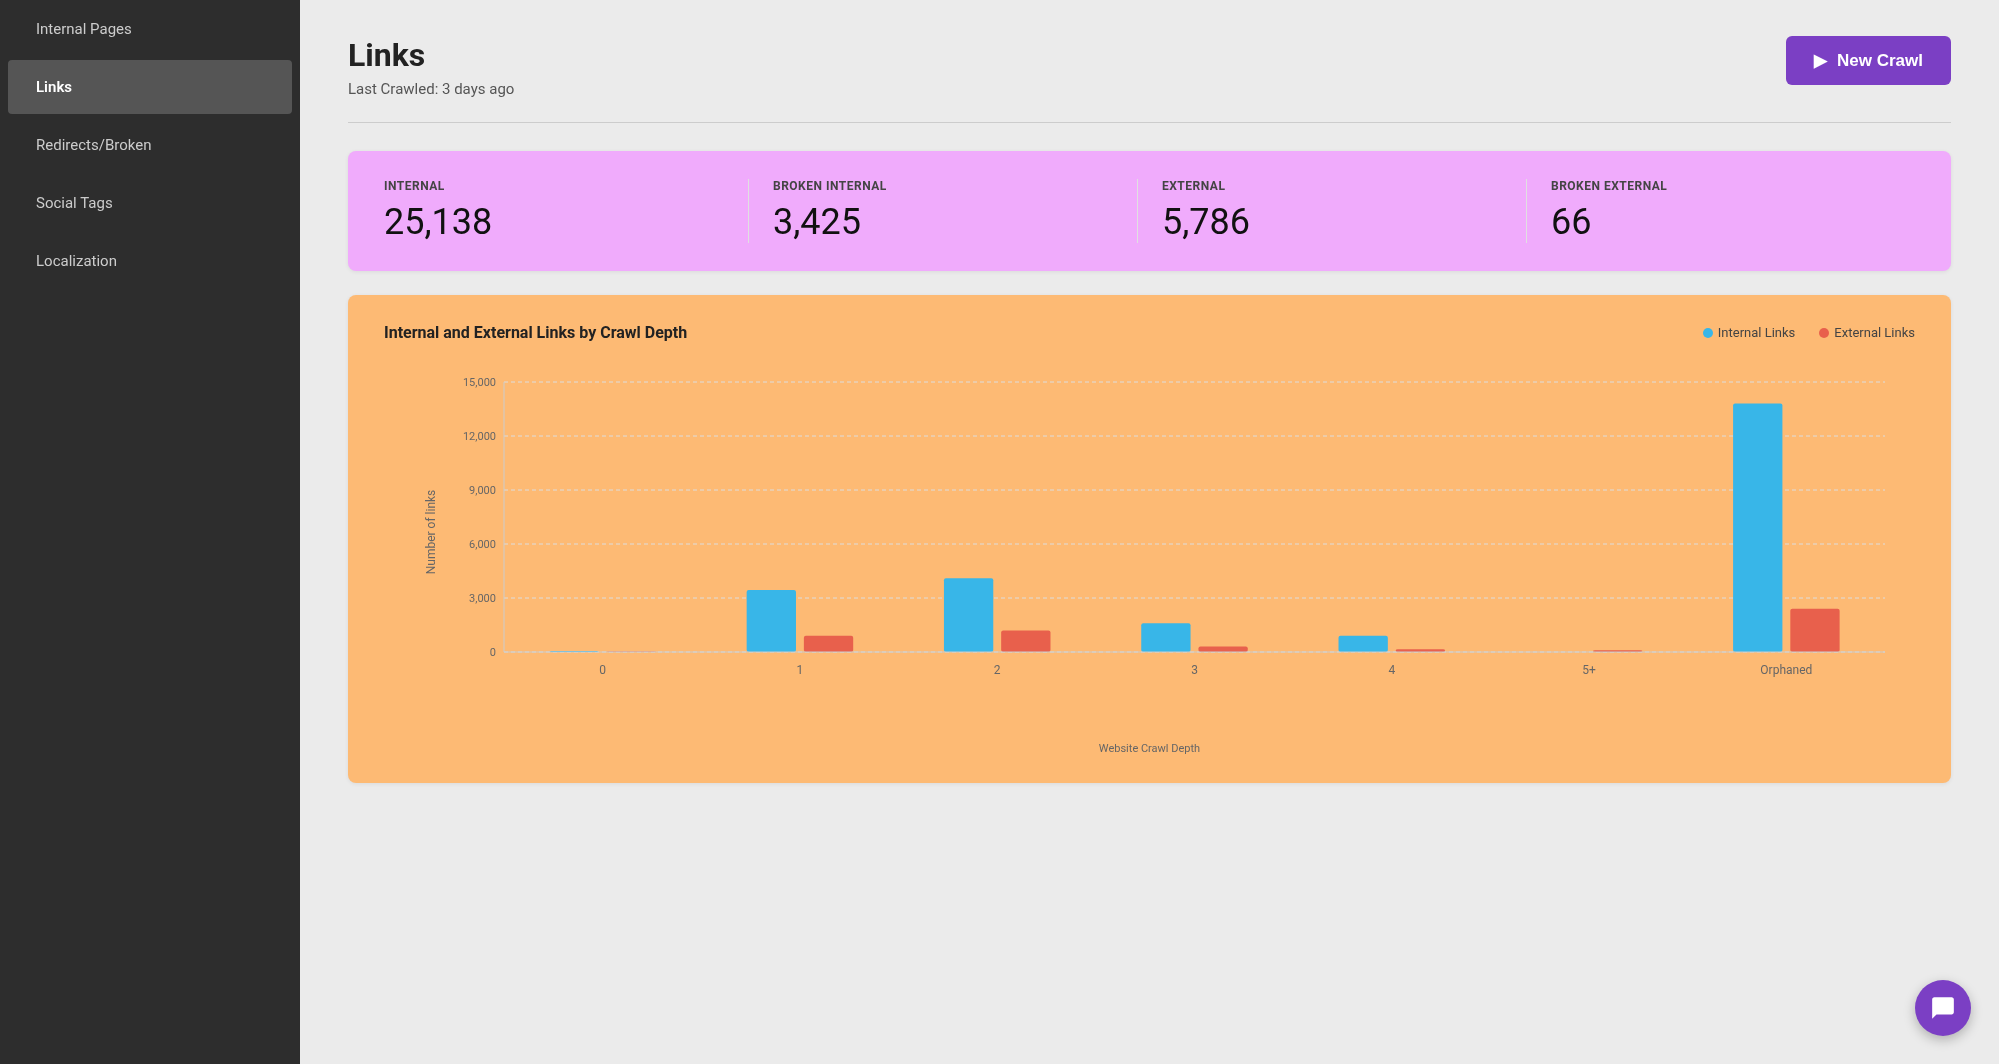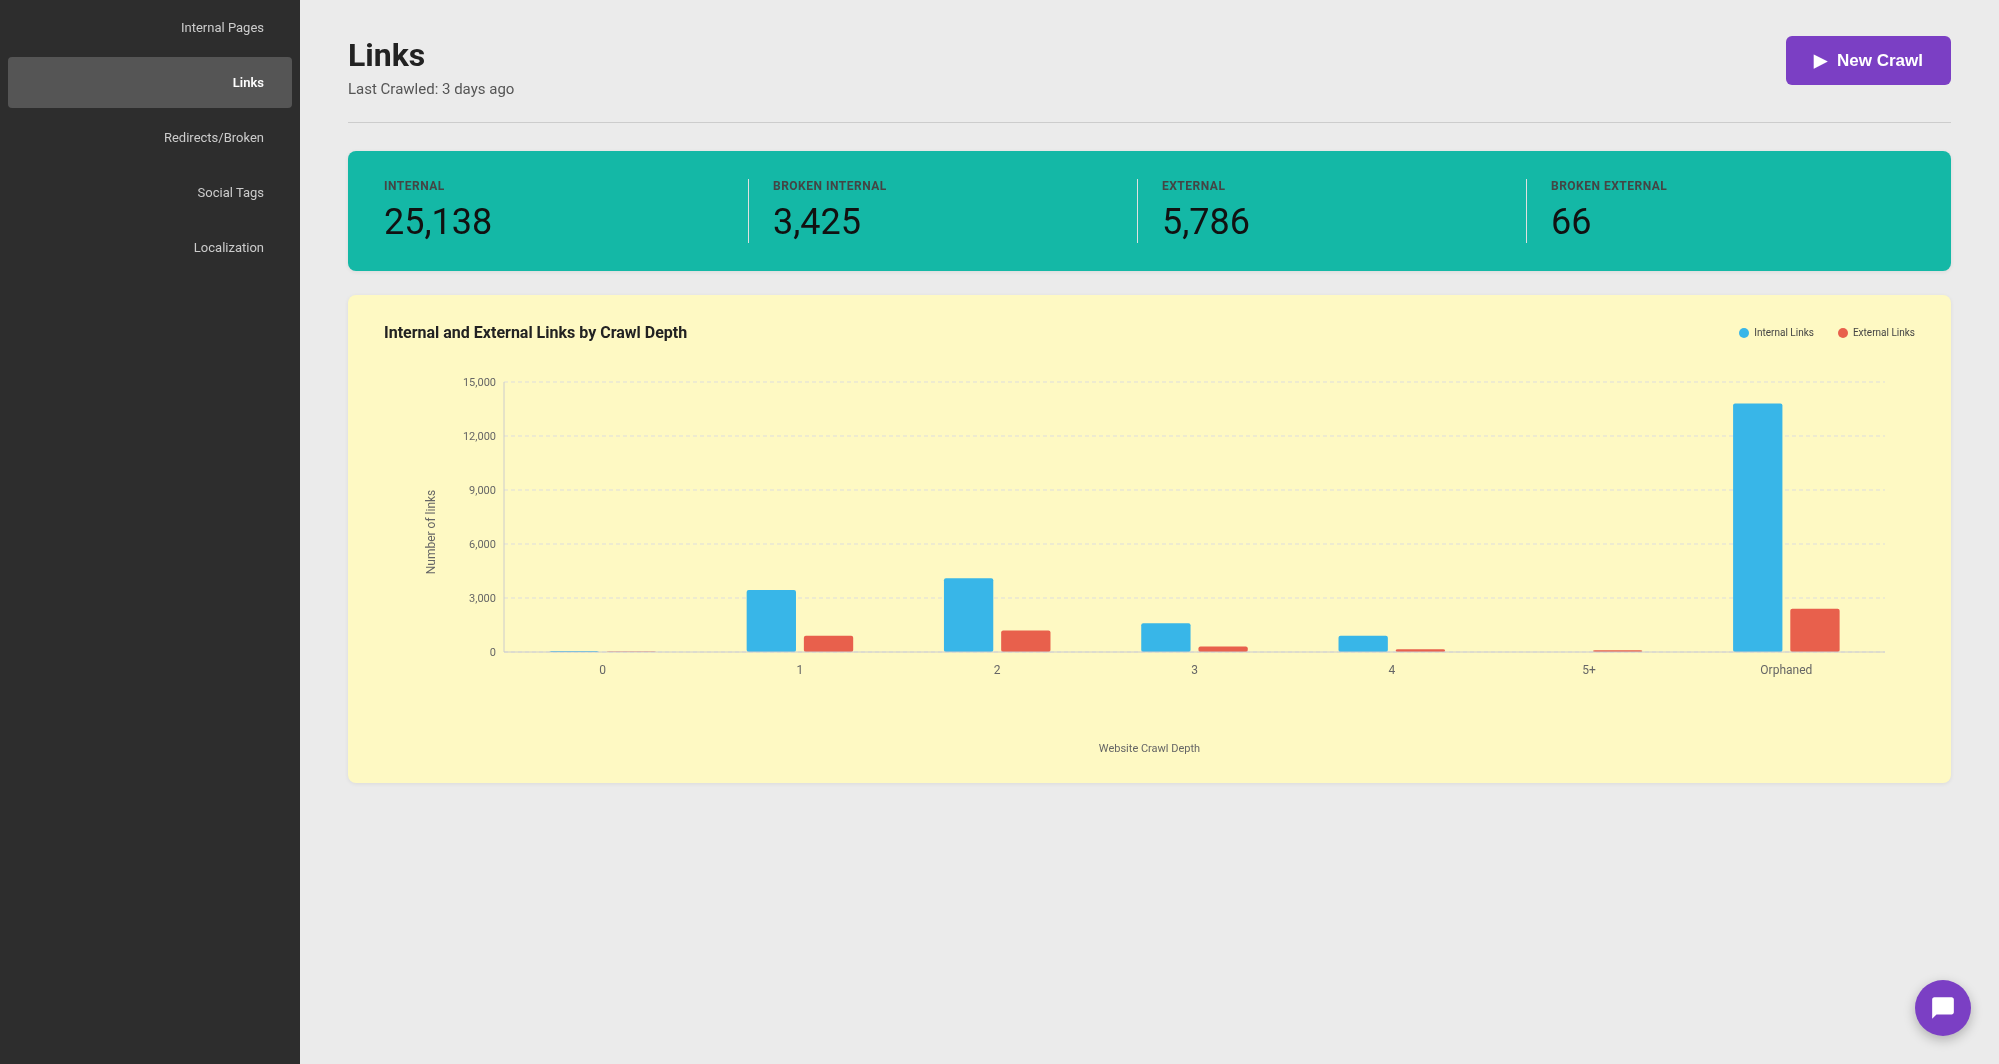--- a/index.html
+++ b/index.html
@@ -10,26 +10,25 @@
       width: 300px;
       min-width: 300px;
       background: #2d2d2d;
       color: #ccc;
       display: flex;
       flex-direction: column;
       padding-top: 0;
     }
     .sidebar-item {
       padding: 18px 28px;
-      font-size: 13px;
+      font-size: 15px;
       cursor: pointer;
       color: #ccc;
       border-radius: 4px;
       margin: 2px 8px;
-      text-align: right;
     }
     .sidebar-item.active { background: #555; color: #fff; font-weight: 600; }
 
     
     .main {
       flex: 1;
       background: #ebebeb;
       padding: 36px 48px;
       overflow-y: auto;
     }
@@ -68,21 +67,21 @@
     }
 
     .divider {
       border: none;
       border-top: 1px solid #ccc;
       margin-bottom: 28px;
     }
 
     
     .stats-card {
-      background: #14b8a6;
+      background: #f0abfc;
       border-radius: 8px;
       padding: 28px 36px;
       display: flex;
       margin-bottom: 24px;
       box-shadow: 0 1px 4px rgba(0,0,0,0.07);
     }
     .stat-block {
       flex: 1;
       padding: 0 24px;
       border-right: 1px solid #e0e0e0;
@@ -97,40 +96,40 @@
       margin-bottom: 8px;
     }
     .stat-value {
       font-size: 36px;
       font-weight: 400;
       color: #111;
     }
 
     
     .chart-card {
-      background: #fef9c3;
+      background: #fdba74;
       border-radius: 8px;
       padding: 28px 36px;
       box-shadow: 0 1px 4px rgba(0,0,0,0.07);
     }
     .chart-header {
       display: flex;
       justify-content: space-between;
       align-items: center;
       margin-bottom: 20px;
     }
     .chart-title {
       font-size: 16px;
       font-weight: 700;
       color: #222;
     }
     .chart-legend {
       display: flex;
       gap: 24px;
-      font-size: 10px;
+      font-size: 13px;
       color: #444;
       align-items: center;
     }
     .legend-dot {
       width: 10px; height: 10px;
       border-radius: 50%;
       display: inline-block;
       margin-right: 5px;
     }
     .legend-item { display: flex; align-items: center; }

